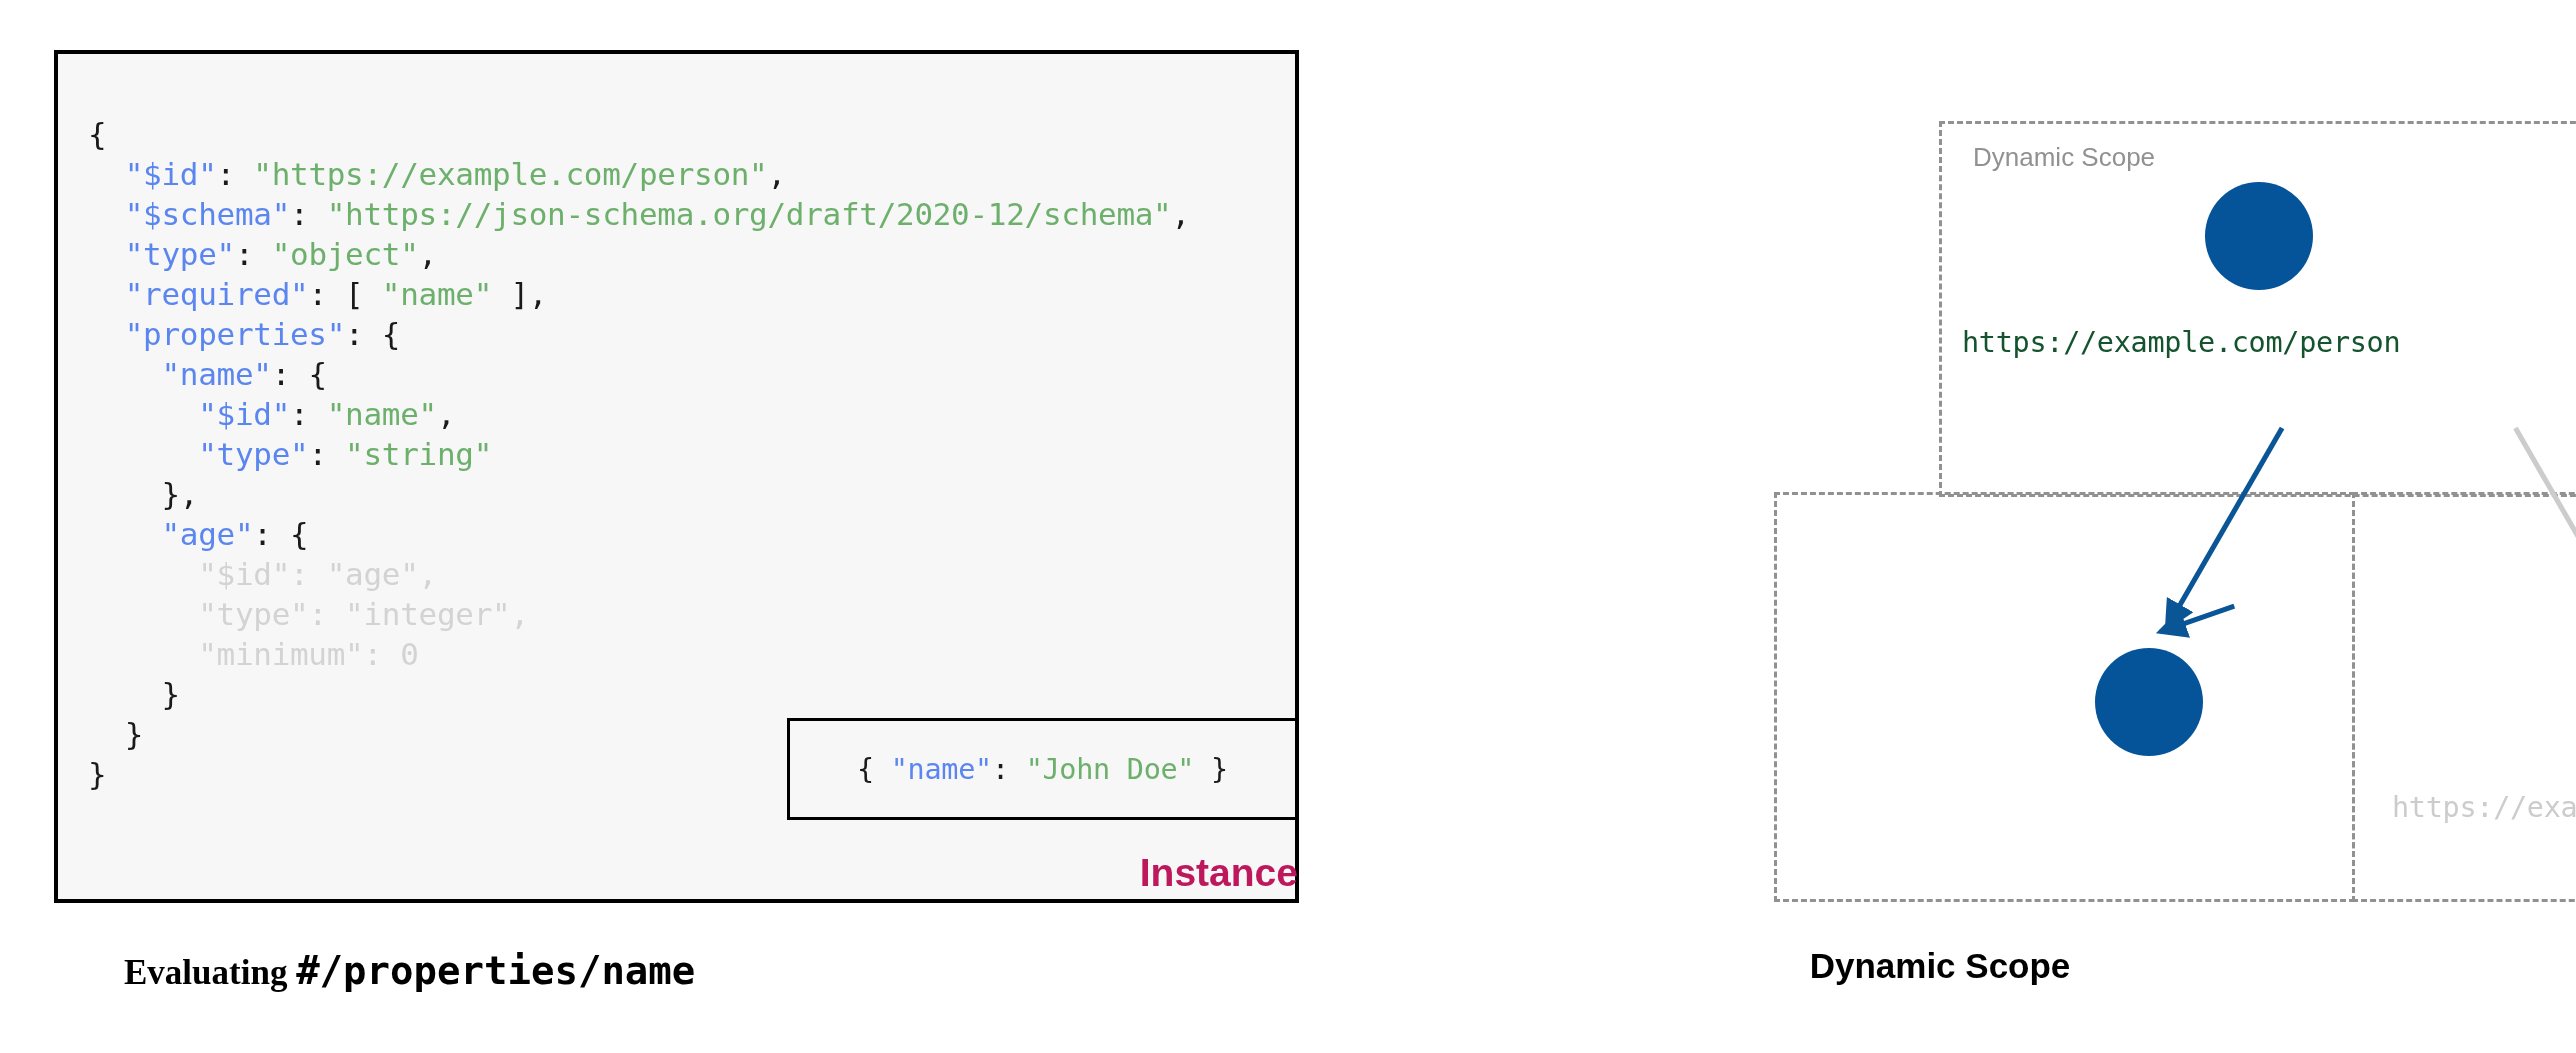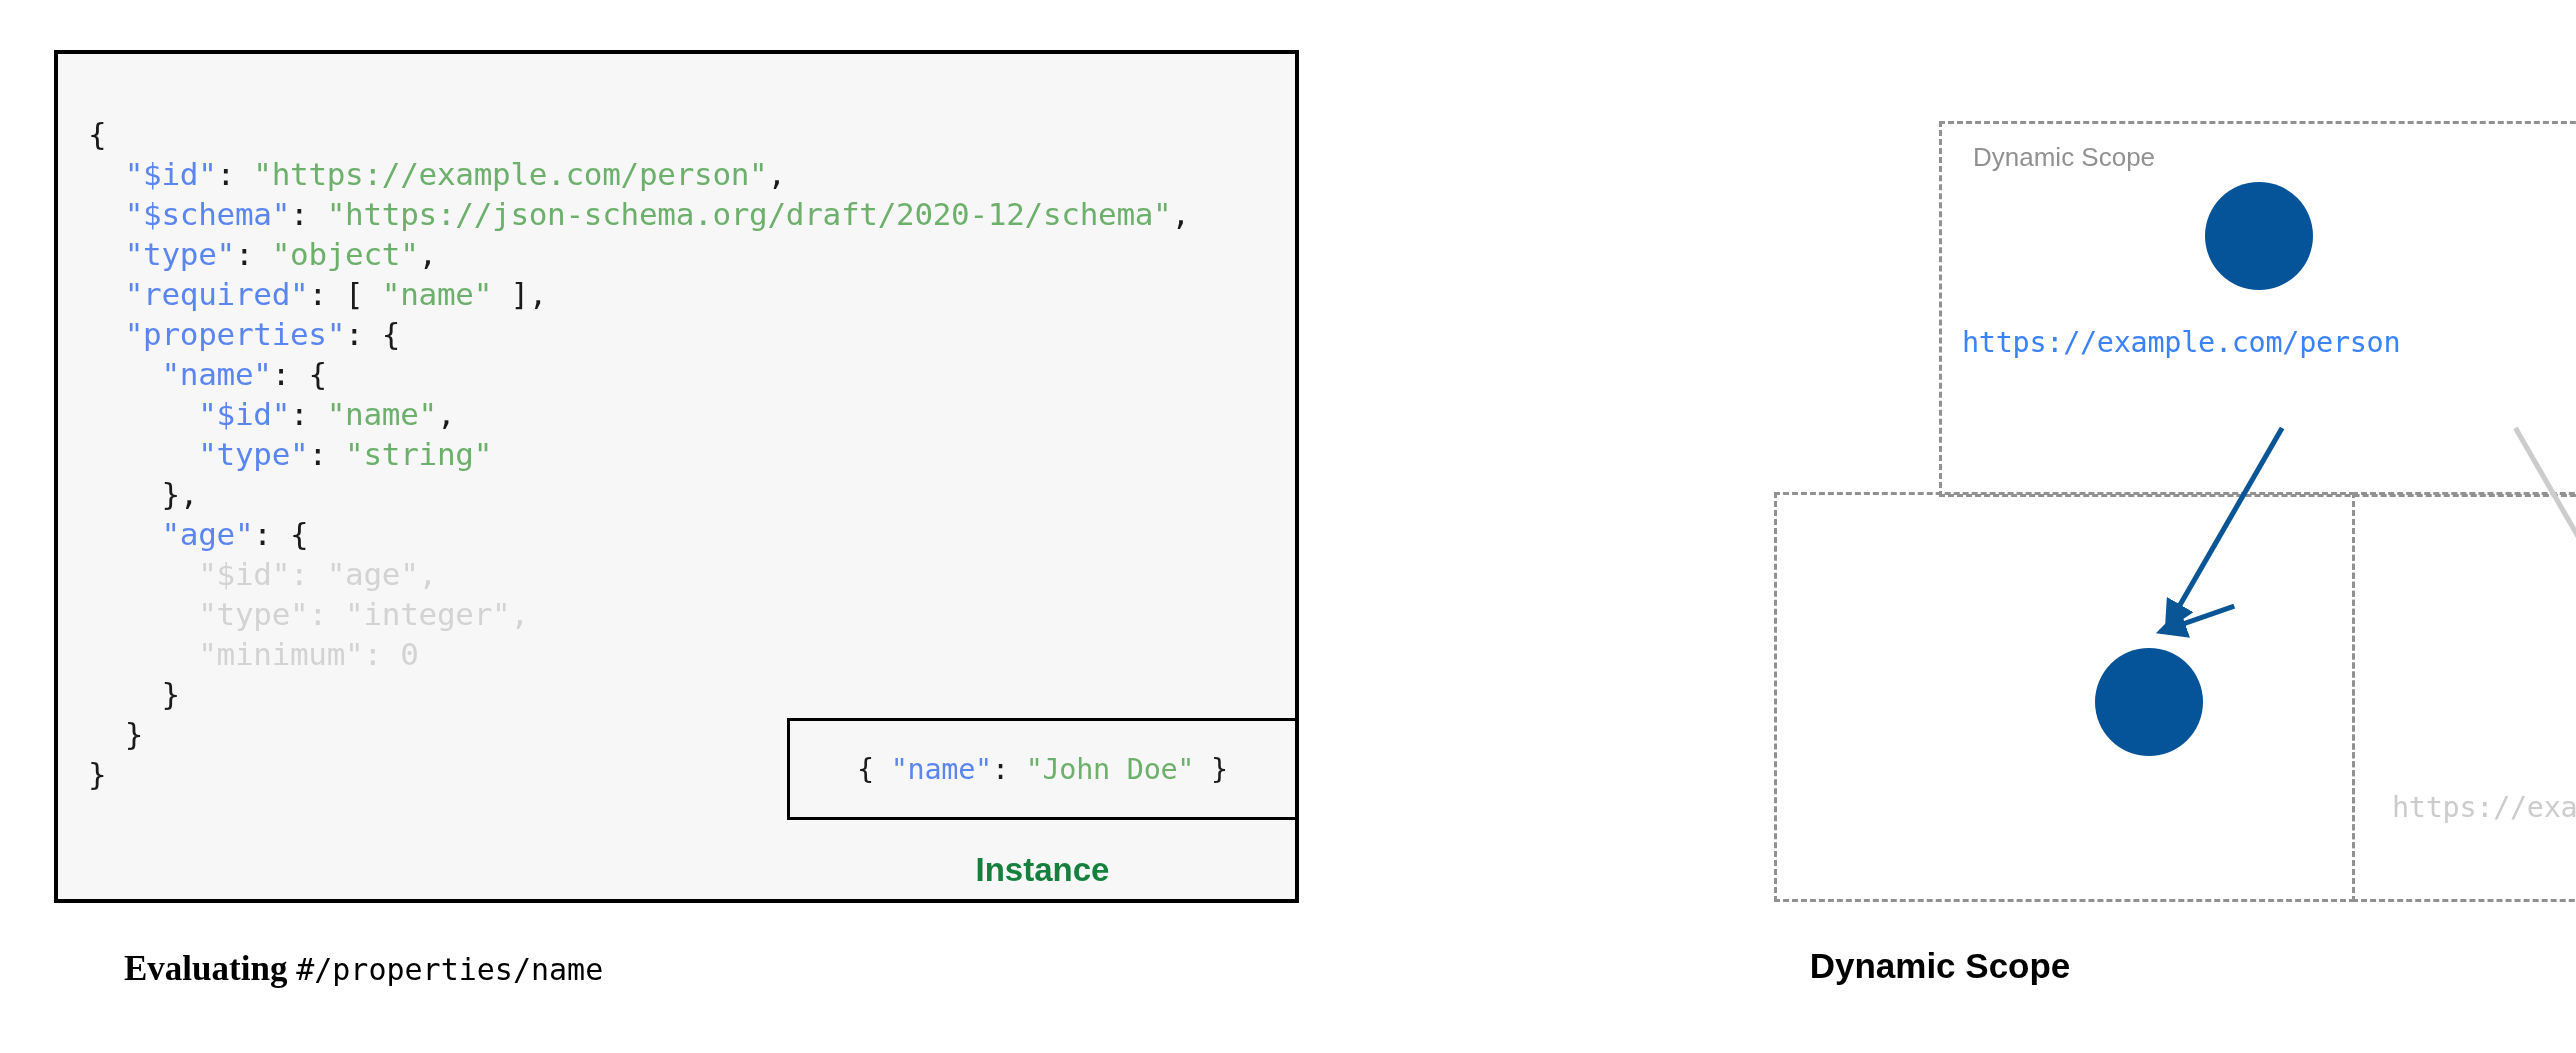--- a/index.html
+++ b/index.html
@@ -73,43 +73,43 @@
     font-size: 28.5px;
     white-space: pre;
     color: #1a1a1a;
     letter-spacing: -0.3px;
   }
   #instance-caption {
     position: absolute;
     left: 729px;
     top: 797px;
     width: 511px;
-    text-align: center;
-    font-size: 33px;
-    font-weight: bold;
-    color: #15803d;
+    text-align: right;
+    font-size: 39px;
+    font-weight: bold;
+    color: #be185d;
     font-family: "Liberation Sans", sans-serif;
   }
 
   #left-caption {
     position: absolute;
     left: 124px;
     top: 948px;
     font-size: 35px;
     color: #000000;
     white-space: nowrap;
   }
   #left-caption .cap-bold {
     font-weight: bold;
     font-family: Liberation Serif, serif;
   }
   #left-caption .cap-mono {
     font-family: "DejaVu Sans Mono", "Liberation Mono", monospace;
-    font-weight: normal;
-    font-size: 30px;
+    font-weight: bold;
+    font-size: 39px;
     margin-top: 16px;
   }
 
   
   #right-panel {
     position: absolute;
     left: 1304px;
     top: 0;
     width: 1272px;
     height: 869px;
@@ -175,21 +175,21 @@
   .node-label {
     position: absolute;
     font-family: "DejaVu Sans Mono", "Liberation Mono", monospace;
     font-size: 28.5px;
     white-space: nowrap;
     letter-spacing: -0.3px;
   }
   #label-person {
     left: 658px;
     top: 326px;
-    color: #3b82f6;
+    color: #14532d;
   }
   #label-name {
     left: 489px;
     top: 791px;
     color: #0a5596;
   }
   #label-age {
     left: 1088px;
     top: 791px;
     color: #cccccc;

